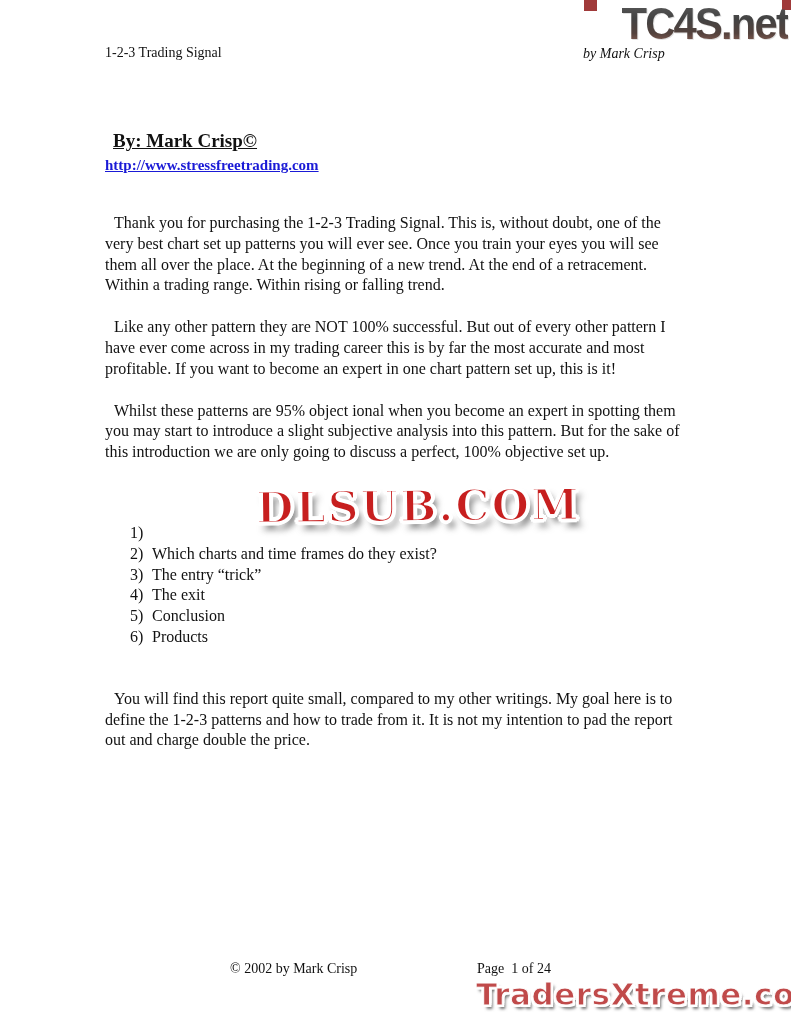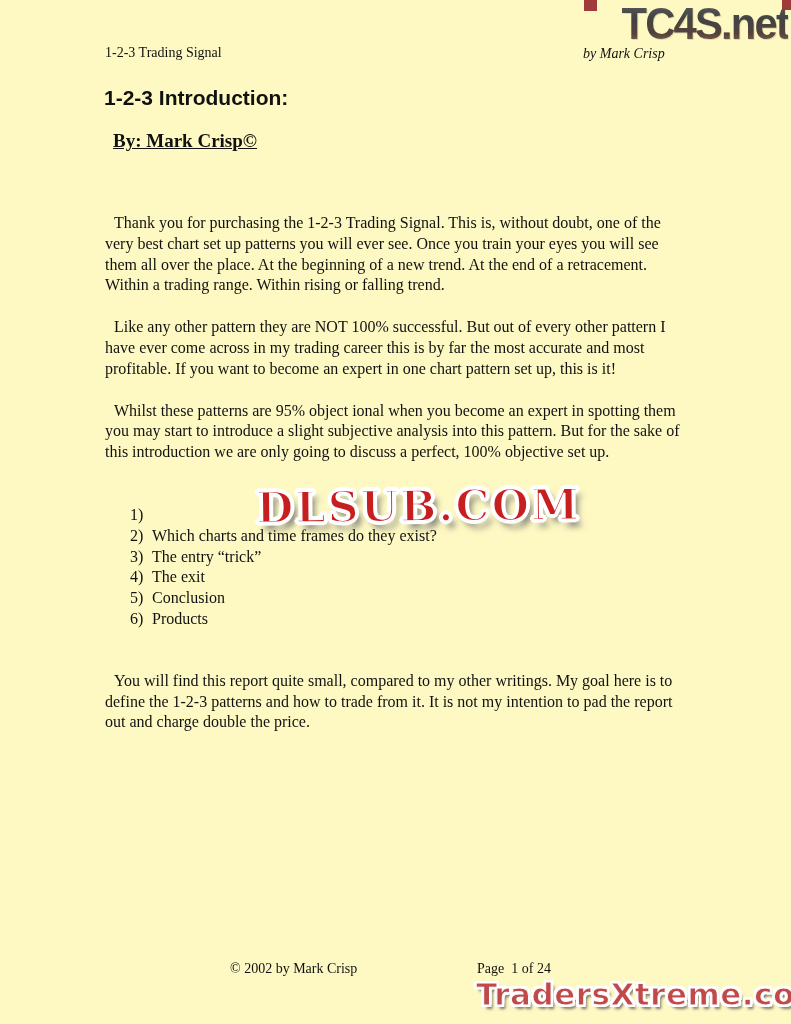--- a/index.html
+++ b/index.html
@@ -1,17 +1,17 @@
 <!DOCTYPE html>
 <html><head>
 <meta charset="utf-8">
 <style>
   html,body{margin:0;padding:0;background:#e8e8e8;}
   .page{
-    position:relative; width:791px; height:1024px; background:#fef9c3;
+    position:relative; width:791px; height:1024px; background:#ffffff;
     font-family:"Liberation Serif", serif; color:#111; overflow:hidden;
     margin:0 auto;
   }
   
   .tc4s-logo{
     position:absolute; top:-2px; right:3px;
     font-family:"Liberation Sans", sans-serif; font-weight:bold;
     font-size:45px; letter-spacing:-2px; transform:scaleX(0.93); transform-origin:right top;
     background:linear-gradient(180deg,#5a5a5a 8%,#434343 40%,#53423d 68%,#8a5f54 88%,#c5a093 100%);
     -webkit-background-clip:text; background-clip:text; color:transparent;
@@ -36,21 +36,21 @@
   .site-link{
     position:absolute; left:105px; top:157px;
     font-weight:bold; font-size:15px; text-decoration:underline; cursor:pointer;
   }
 
   .body-text{
     position:absolute; left:105px; top:213px; width:584px;
     font-size:16px; line-height:20.8px;
   }
   .body-text p{margin:0 0 21px 0; text-indent:9px;}
-  .body-text p.gap-after{margin-bottom:42px;}
+  .body-text p.gap-after{margin-bottom:60px;}
   .report-intro{margin:0 0 41px 0; text-indent:12px;}
   .numbered-list{margin:0 0 41px 0;}
   .list-row{display:flex; margin-left:25px;}
   .list-num{width:22px; flex:0 0 22px;}
   .closing{margin:0;}
 
   
   .watermark{
     position:absolute; left:256px; top:481px; z-index:5;
     font-family:"DejaVu Serif", serif; font-weight:bold;
@@ -85,22 +85,22 @@
 
 <div class="page">
 
   <div class="corner-sq sq-left"></div>
   <div class="corner-sq sq-right"></div>
   <div class="tc4s-logo">TC4S.net</div>
 
   <div class="doc-header-title">1-2-3 Trading Signal</div>
   <div class="doc-byline">by Mark Crisp</div>
 
-  <h1 class="page-title">1-2-3 Introduction:</h1>
   <div class="author-line">By: Mark Crisp©</div>
+  <a class="site-link" style="color:#1a1ad6;">http://www.stressfreetrading.com</a>
 
   <div class="body-text">
     <p>Thank you for purchasing the 1-2-3 Trading Signal. This is, without doubt, one of the very best chart set up patterns you will ever see. Once you train your eyes you will see them all over the place. At the beginning of a new trend. At the end of a retracement. Within a trading range. Within rising or falling trend.</p>
     <p>Like any other pattern they are NOT 100% successful. But out of every other pattern I have ever come across in my trading career this is by far the most accurate and most profitable. If you want to become an expert in one chart pattern set up, this is it!</p>
     <p class="gap-after">Whilst these patterns are 95% object ional when you become an expert in spotting them you may start to introduce a slight subjective analysis into this pattern. But for the sake of this introduction we are only going to discuss a perfect, 100% objective set up.</p>
 
     <div class="numbered-list">
       <div class="list-row">
         <span class="list-num">1)</span>
       </div>

